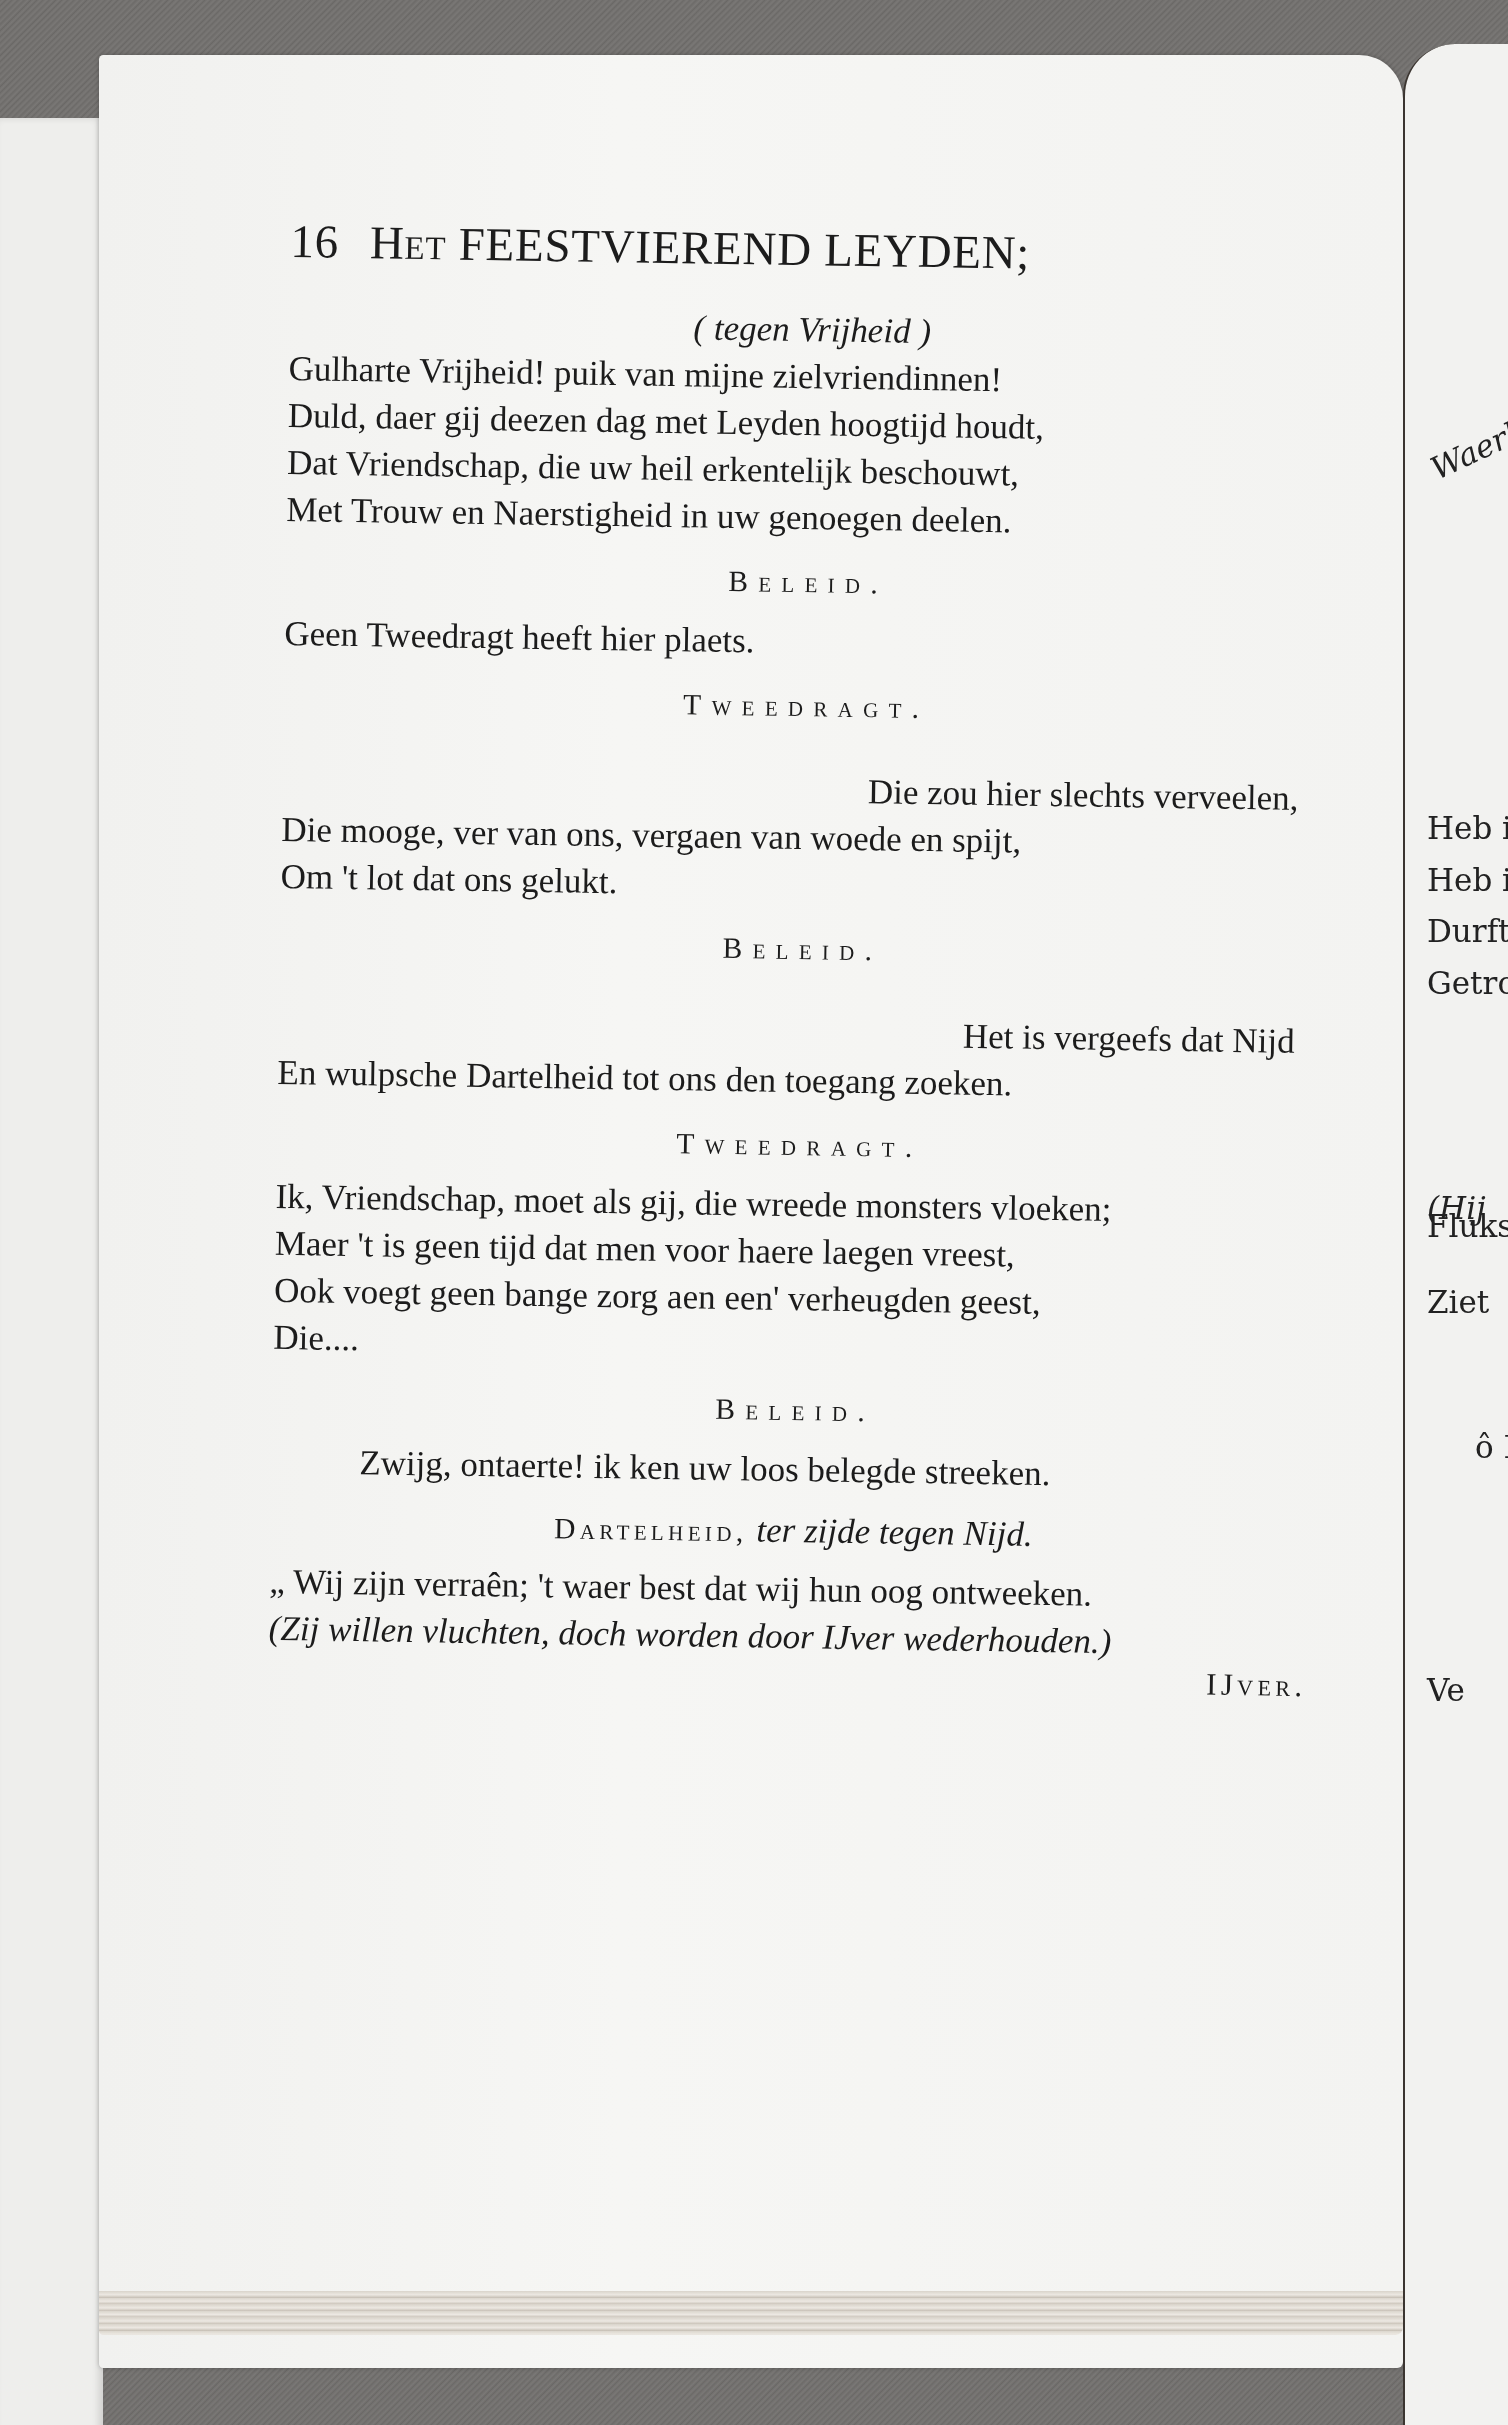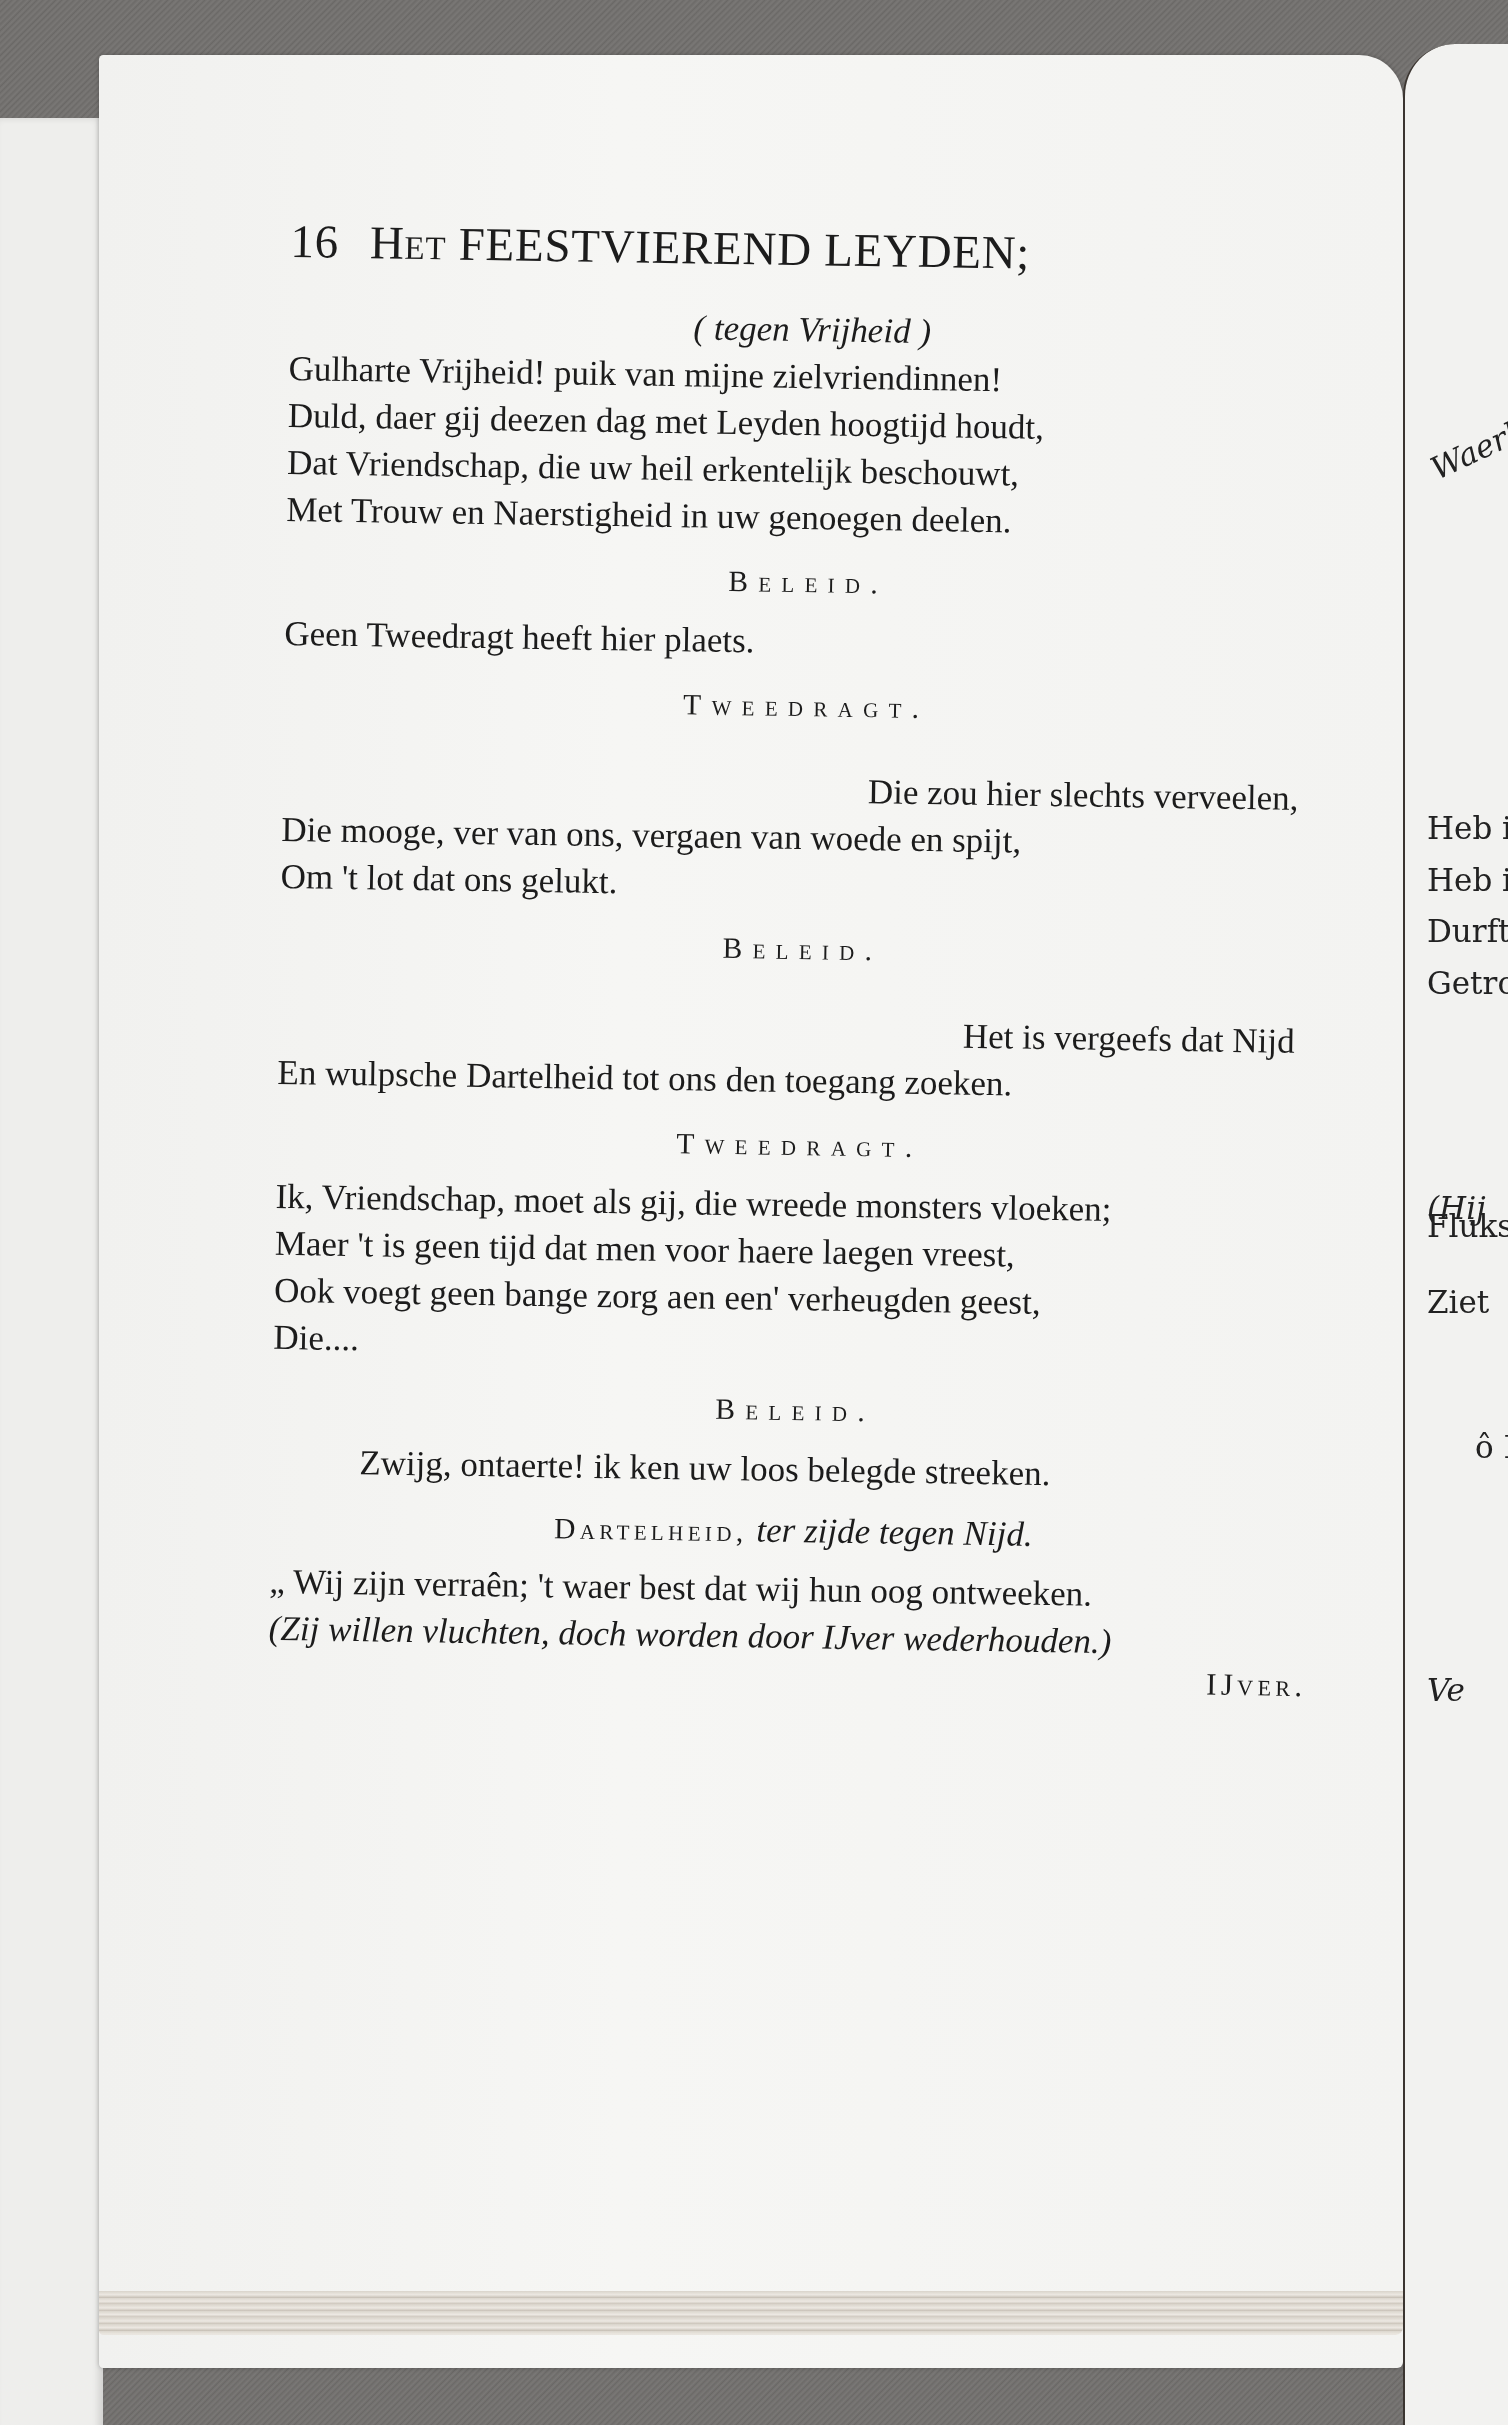--- a/index.html
+++ b/index.html
@@ -55,21 +55,21 @@
 <div class="right-page">
   <div class="rp-line ital" style="top:383px;transform:rotate(-25deg);">Waerhe</div>
   <div class="rp-line" style="top:766px;">Heb ik</div>
   <div class="rp-line" style="top:818px;">Heb il</div>
   <div class="rp-line" style="top:869px;">Durft</div>
   <div class="rp-line" style="top:921px;">Getro</div>
   <div class="rp-line ital" style="top:1146px;font-style:italic;">(Hij</div>
   <div class="rp-line" style="top:1164px;">Fluks</div>
   <div class="rp-line" style="top:1240px;">Ziet</div>
   <div class="rp-line" style="top:1385px;margin-left:48px;">ô R</div>
-  <div class="rp-line" style="top:1628px;font-style:italic;">Ve</div>
+  <div class="rp-line" style="top:1628px;">Ve</div>
 </div>
 
 <div class="content">
   <div class="header">
     <span class="pg">16</span><span class="sc">Het FEESTVIEREND LEYDEN;</span>
   </div>
   <div style="height:29.5px"></div>
   <div class="line center ital">( tegen Vrijheid )</div>
   <div class="line">Gulharte Vrijheid! puik van mijne zielvriendinnen!</div>
   <div class="line">Duld, daer gij deezen dag met Leyden hoogtijd houdt,</div>

